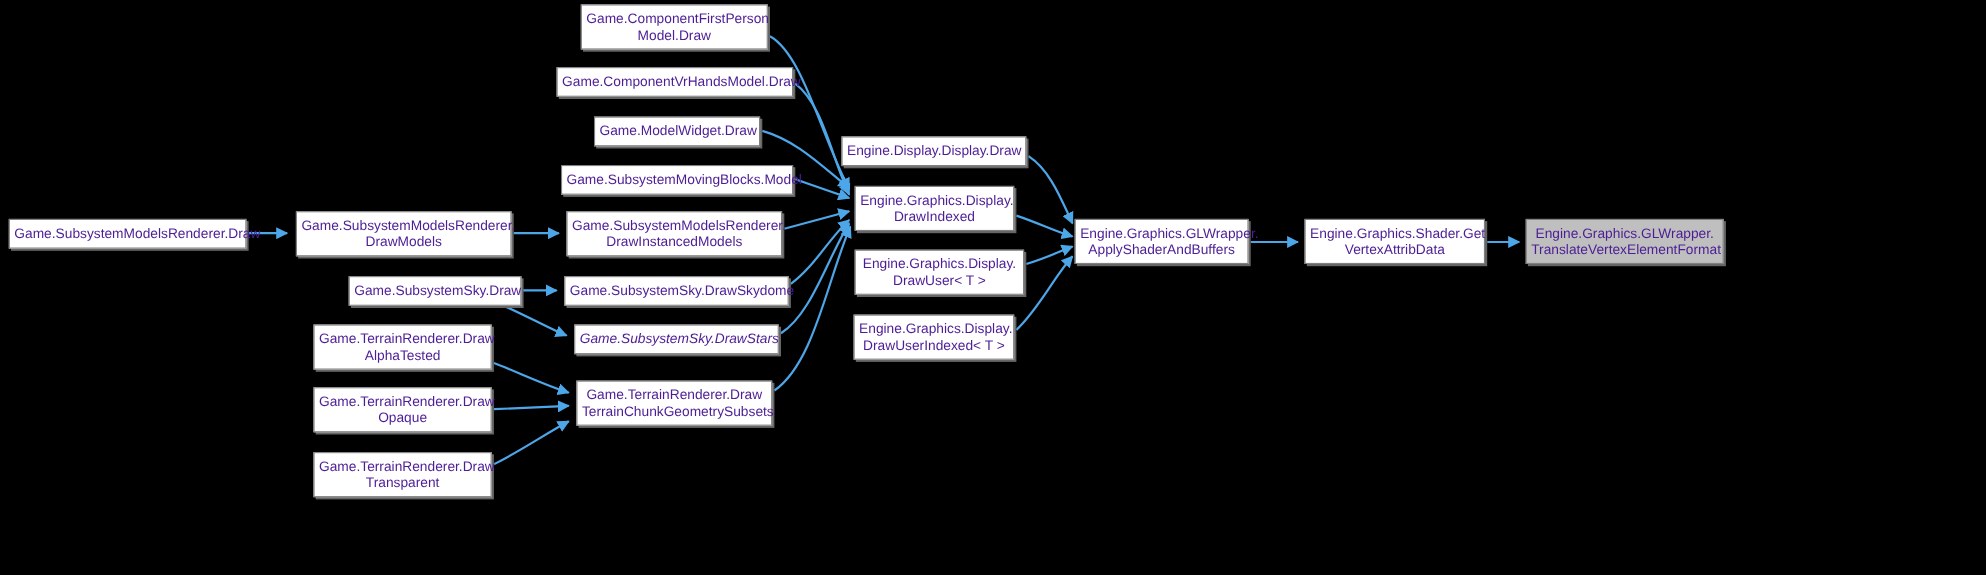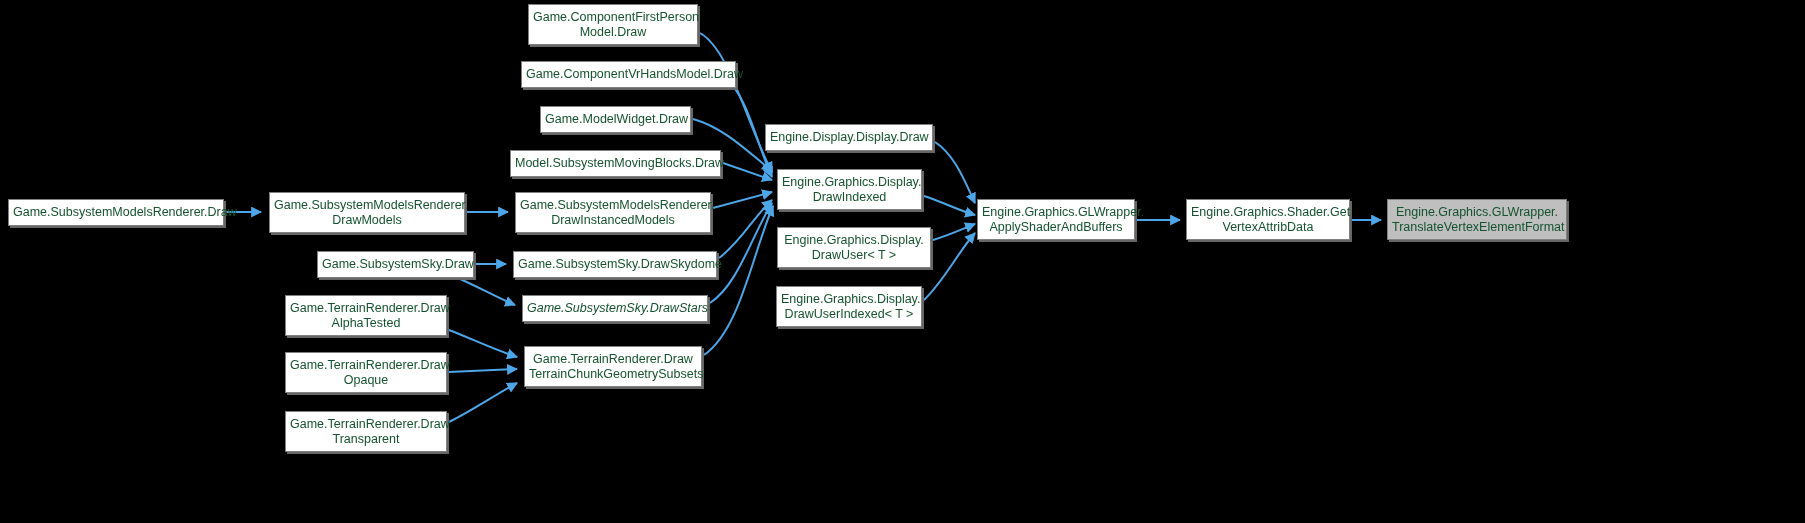--- a/index.html
+++ b/index.html
@@ -23,21 +23,21 @@
     width: 1805px;
     height: 523px;
     pointer-events: none;
   }
   .node {
     position: absolute;
     box-sizing: border-box;
     background: #ffffff;
     border: 1px solid #808080;
     box-shadow: 2px 2px 0 0 #666666;
-    color: #14532d;
+    color: #4c1d95;
     font-size: 12.5px;
     line-height: 14.5px;
     display: flex;
     align-items: center;
     justify-content: center;
     text-align: center;
     padding: 1px 4px;
     letter-spacing: 0px;
     white-space: pre-line;
     z-index: 2;
@@ -90,23 +90,23 @@
 DrawModels</span></div>
       <div class="node" style="left: 289px; top: 251px; width: 157px; height: 27px; margin-left: 28px;"><span class="node-label">Game.SubsystemSky.Draw</span></div>
       <div class="node" style="left: 285px; top: 295px; width: 162px; height: 41px;"><span class="node-label">Game.TerrainRenderer.Draw
 AlphaTested</span></div>
       <div class="node" style="left: 285px; top: 352px; width: 162px; height: 41px;"><span class="node-label">Game.TerrainRenderer.Draw
 Opaque</span></div>
       <div class="node" style="left: 285px; top: 411px; width: 162px; height: 41px;"><span class="node-label">Game.TerrainRenderer.Draw
 Transparent</span></div>
       <div class="node" style="left: 528px; top: 4px; width: 170px; height: 41px;"><span class="node-label">Game.ComponentFirstPerson
 Model.Draw</span></div>
-      <div class="node" style="left: 506px; top: 61px; width: 215px; height: 27px; margin-left: 15px;"><span class="node-label">Game.ComponentVrHandsModel.Draw</span></div>
+      <div class="node" style="left: 506px; top: 61px; width: 215px; height: 27px;"><span class="node-label">Game.ComponentVrHandsModel.Draw</span></div>
       <div class="node" style="left: 540px; top: 106px; width: 151px; height: 27px;"><span class="node-label">Game.ModelWidget.Draw</span></div>
-      <div class="node" style="left: 510px; top: 150px; width: 211px; height: 27px;"><span class="node-label">Model.SubsystemMovingBlocks.Draw</span></div>
+      <div class="node" style="left: 510px; top: 150px; width: 211px; height: 27px;"><span class="node-label">Game.SubsystemMovingBlocks.Model</span></div>
       <div class="node" style="left: 515px; top: 192px; width: 196px; height: 41px;"><span class="node-label">Game.SubsystemModelsRenderer.
 DrawInstancedModels</span></div>
       <div class="node" style="left: 513px; top: 251px; width: 204px; height: 27px;"><span class="node-label">Game.SubsystemSky.DrawSkydome</span></div>
       <div class="node" style="left: 522px; top: 295px; width: 186px; height: 27px; font-style: italic;"><span class="node-label">Game.SubsystemSky.DrawStars</span></div>
       <div class="node" style="left: 524px; top: 346px; width: 178px; height: 41px;"><span class="node-label">Game.TerrainRenderer.Draw
 TerrainChunkGeometrySubsets</span></div>
       <div class="node" style="left: 765px; top: 124px; width: 168px; height: 27px;"><span class="node-label">Engine.Display.Display.Draw</span></div>
       <div class="node" style="left: 777px; top: 169px; width: 145px; height: 41px;"><span class="node-label">Engine.Graphics.Display.
 DrawIndexed</span></div>
       <div class="node" style="left: 777px; top: 227px; width: 154px; height: 41px;"><span class="node-label">Engine.Graphics.Display.

